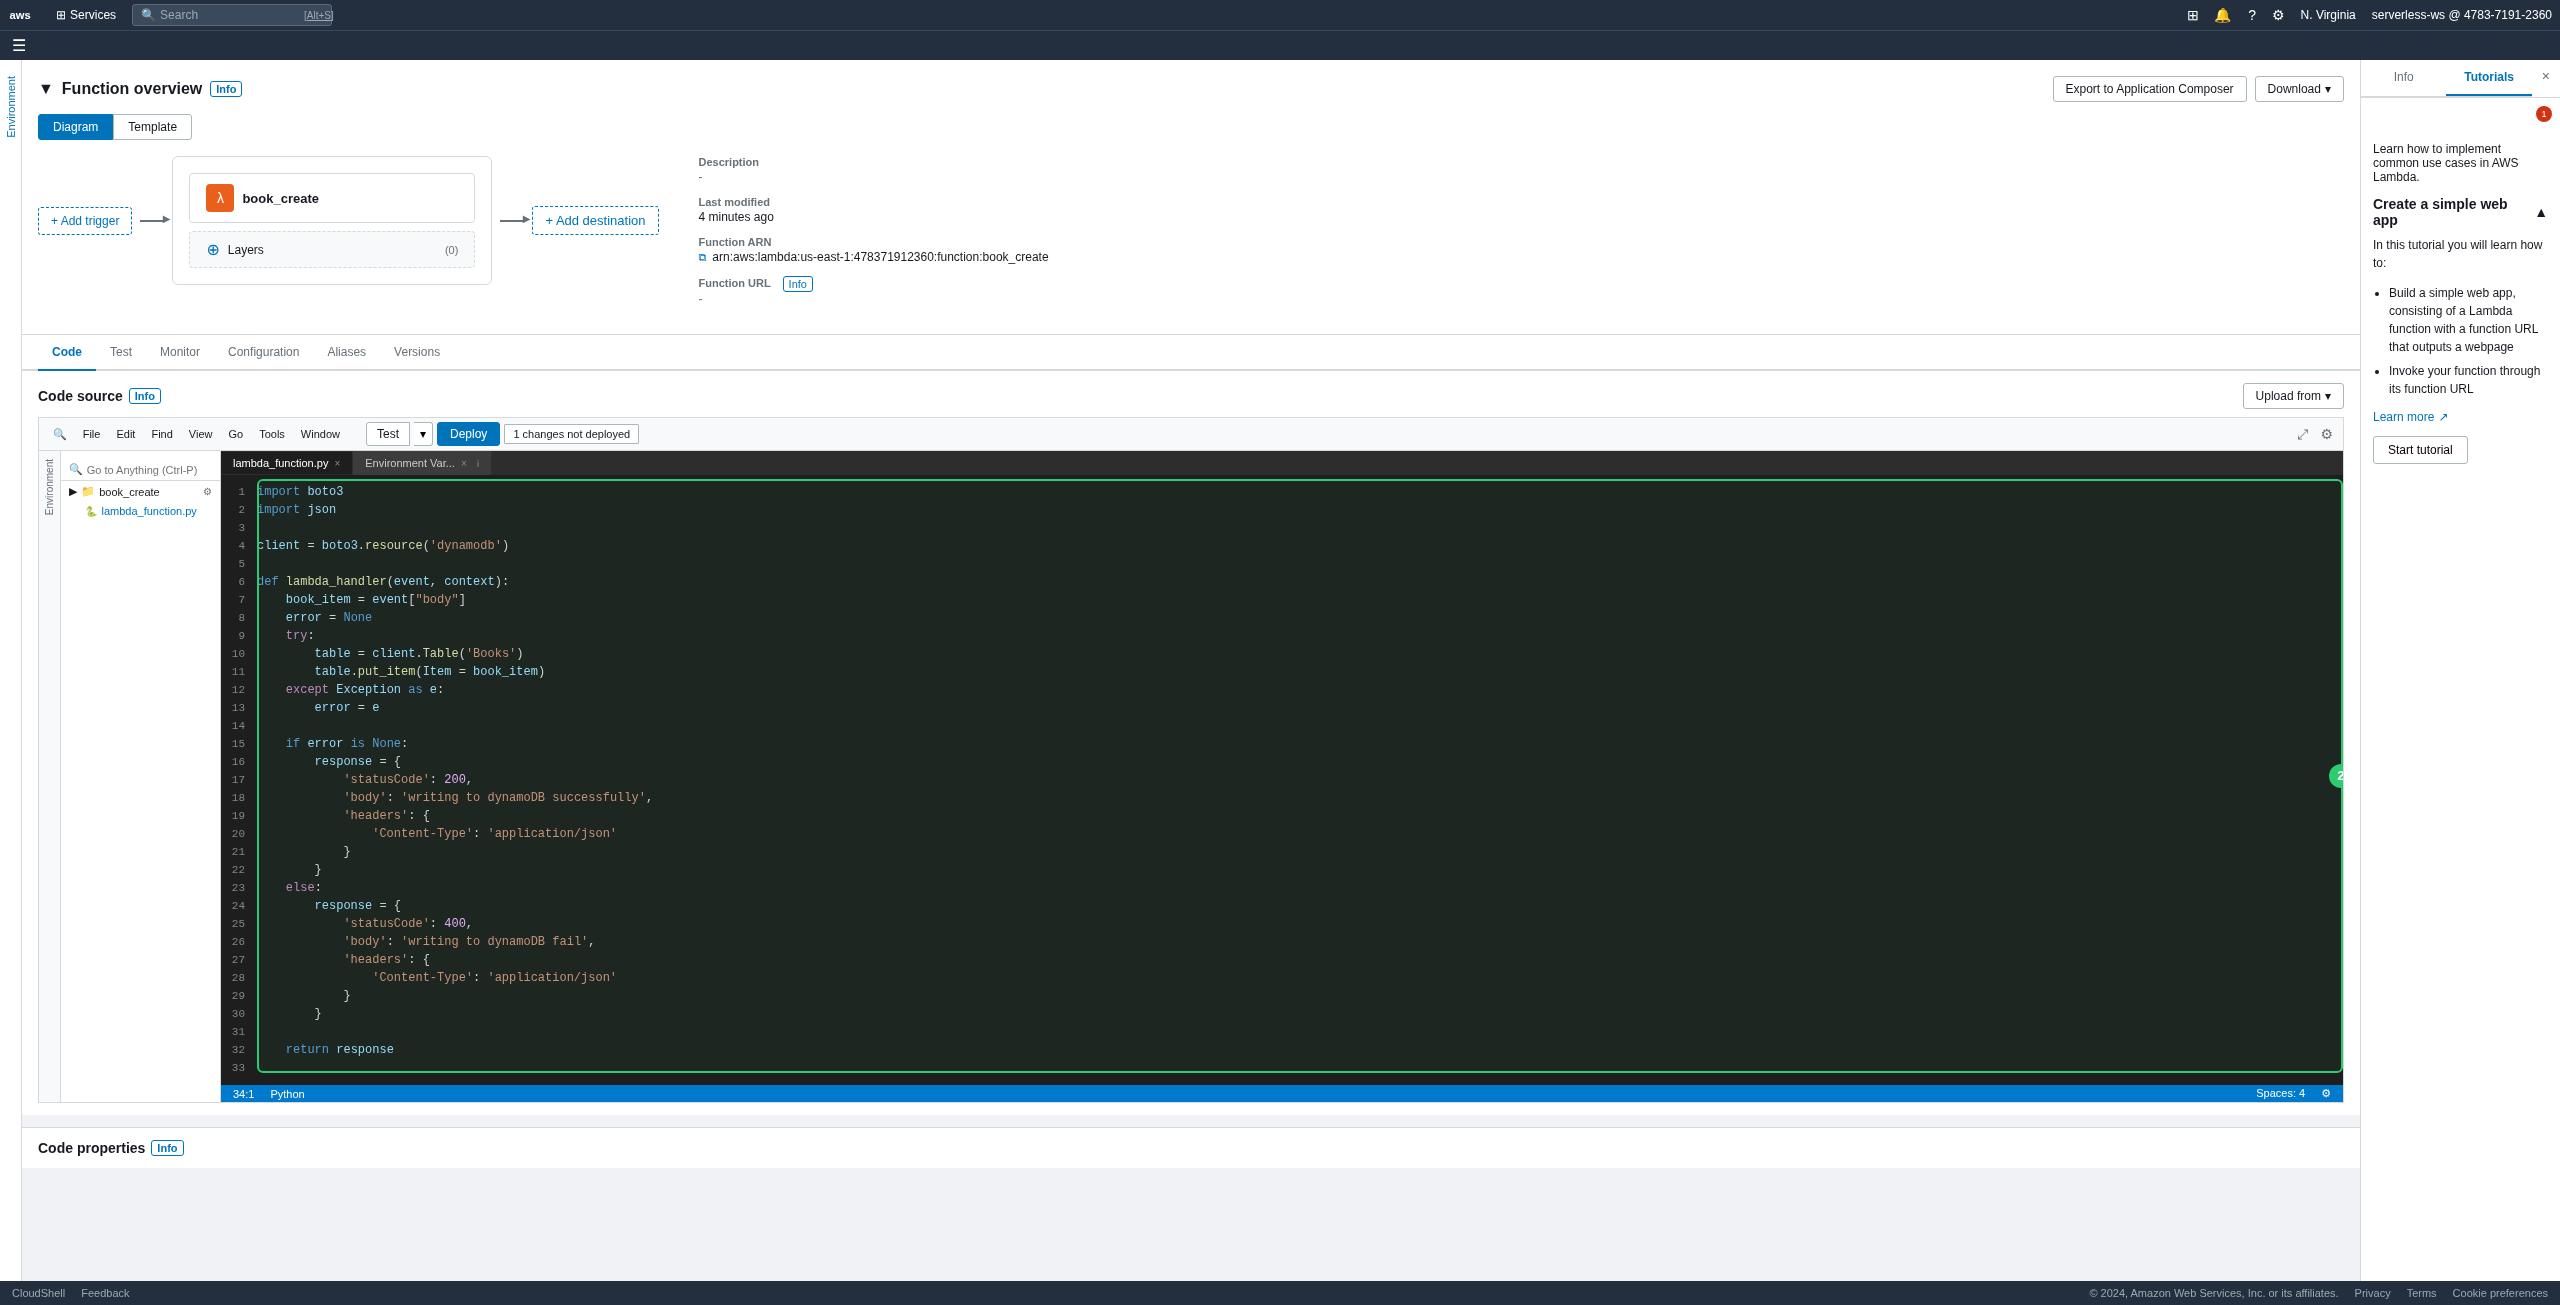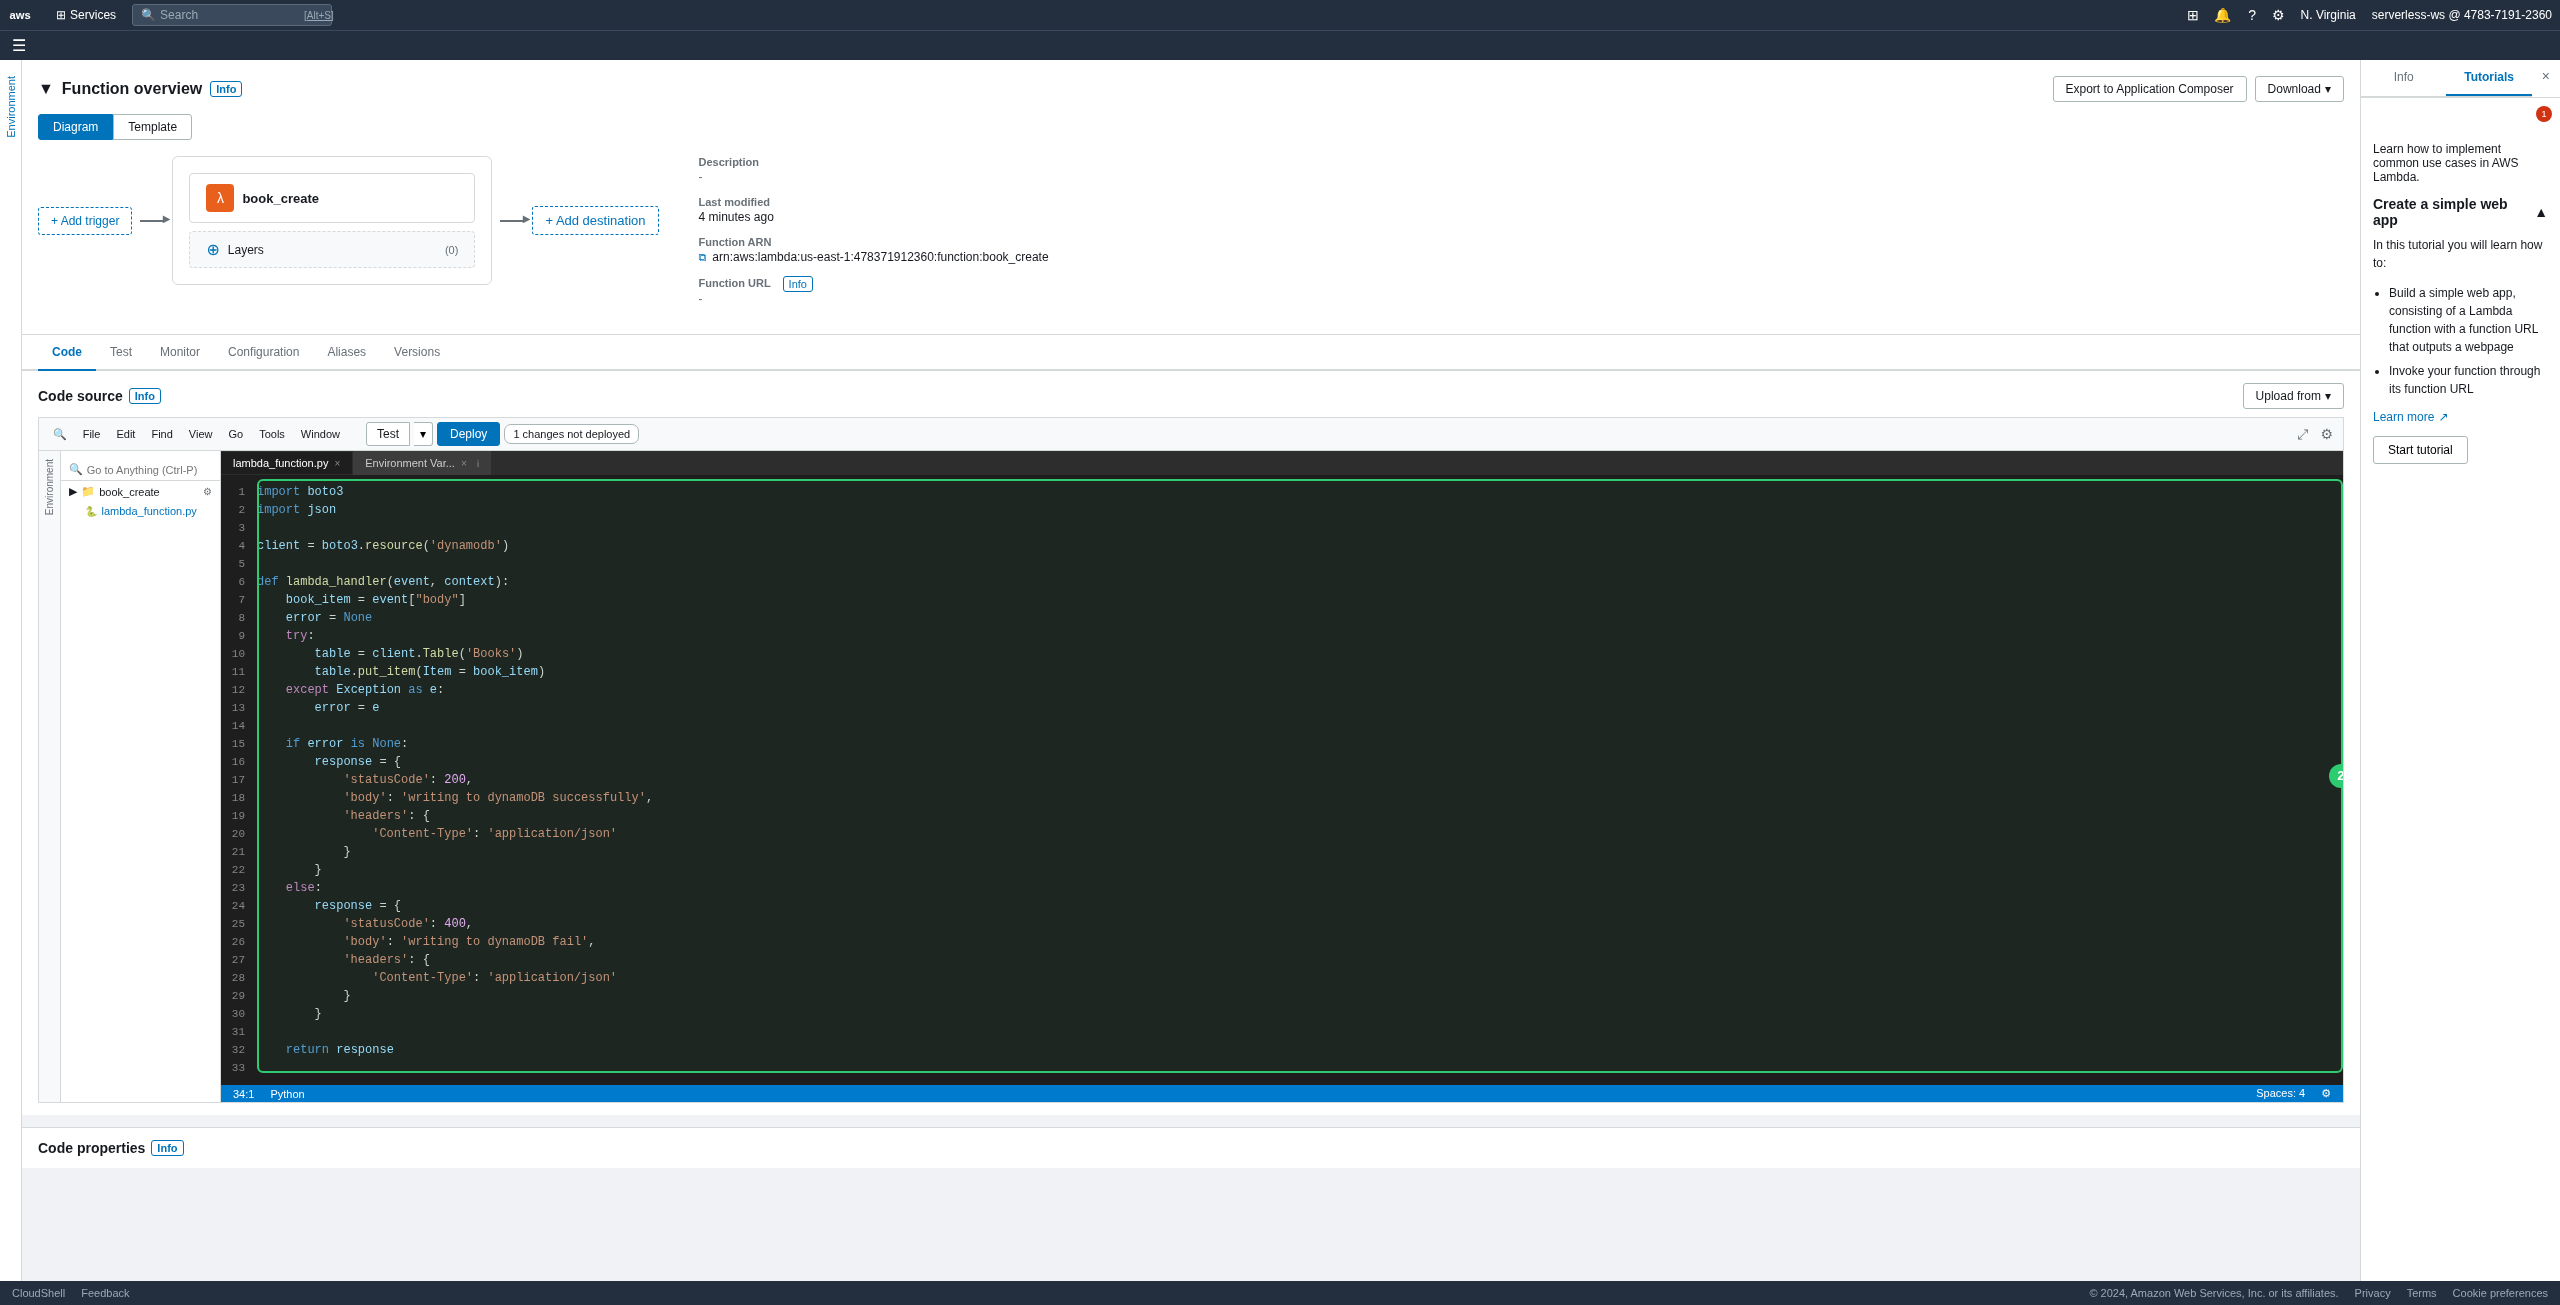--- a/index.html
+++ b/index.html
@@ -83,21 +83,21 @@
     .code-source-title { font-size: 14px; font-weight: 700; display: flex; align-items: center; gap: 6px; }
     .upload-btn { border: 1px solid #aab7b8; background: #fff; border-radius: 3px; padding: 5px 12px; font-size: 12px; cursor: pointer; color: #16191f; display: flex; align-items: center; gap: 4px; }
 
     
     .editor-toolbar { background: #f8f9fa; border: 1px solid #d5d9d9; border-bottom: none; padding: 4px 8px; display: flex; align-items: center; gap: 4px; font-size: 11px; }
     .toolbar-item { color: #16191f; cursor: pointer; padding: 2px 6px; border-radius: 2px; }
     .test-deploy-group { display: flex; align-items: center; gap: 4px; margin-left: 16px; }
     .btn-test { background: #fff; border: 1px solid #aab7b8; border-radius: 3px 0 0 3px; padding: 4px 10px; font-size: 12px; cursor: pointer; color: #16191f; }
     .btn-test-arrow { background: #fff; border: 1px solid #aab7b8; border-left: none; border-radius: 0 3px 3px 0; padding: 4px 6px; font-size: 12px; cursor: pointer; }
     .btn-deploy { background: #0073bb; color: #fff; border: 1px solid #0073bb; border-radius: 3px; padding: 4px 12px; font-size: 12px; cursor: pointer; }
-    .changes-badge { background: #fff; border: 1px solid #aab7b8; border-radius: 7px; padding: 3px 8px; font-size: 11px; color: #16191f; }
+    .changes-badge { background: #fff; border: 1px solid #aab7b8; border-radius: 1px; padding: 3px 8px; font-size: 11px; color: #16191f; }
     .toolbar-right { margin-left: auto; display: flex; align-items: center; gap: 8px; }
     .icon-btn { background: none; border: none; cursor: pointer; color: #687078; font-size: 14px; padding: 2px; }
 
     
     .editor-container { display: flex; border: 1px solid #d5d9d9; position: relative; }
     .file-tree { width: 160px; border-right: 1px solid #d5d9d9; background: #fff; padding: 8px 0; font-size: 11px; }
     .file-tree-search { padding: 4px 8px; display: flex; align-items: center; gap: 4px; border-bottom: 1px solid #d5d9d9; }
     .file-tree-search input { background: transparent; border: none; outline: none; font-size: 11px; width: 100%; }
     .env-sidebar { width: 22px; background: #f8f9fa; border-right: 1px solid #d5d9d9; display: flex; flex-direction: column; align-items: center; padding-top: 8px; }
     .env-label { writing-mode: vertical-lr; transform: rotate(180deg); font-size: 10px; color: #687078; cursor: pointer; }

